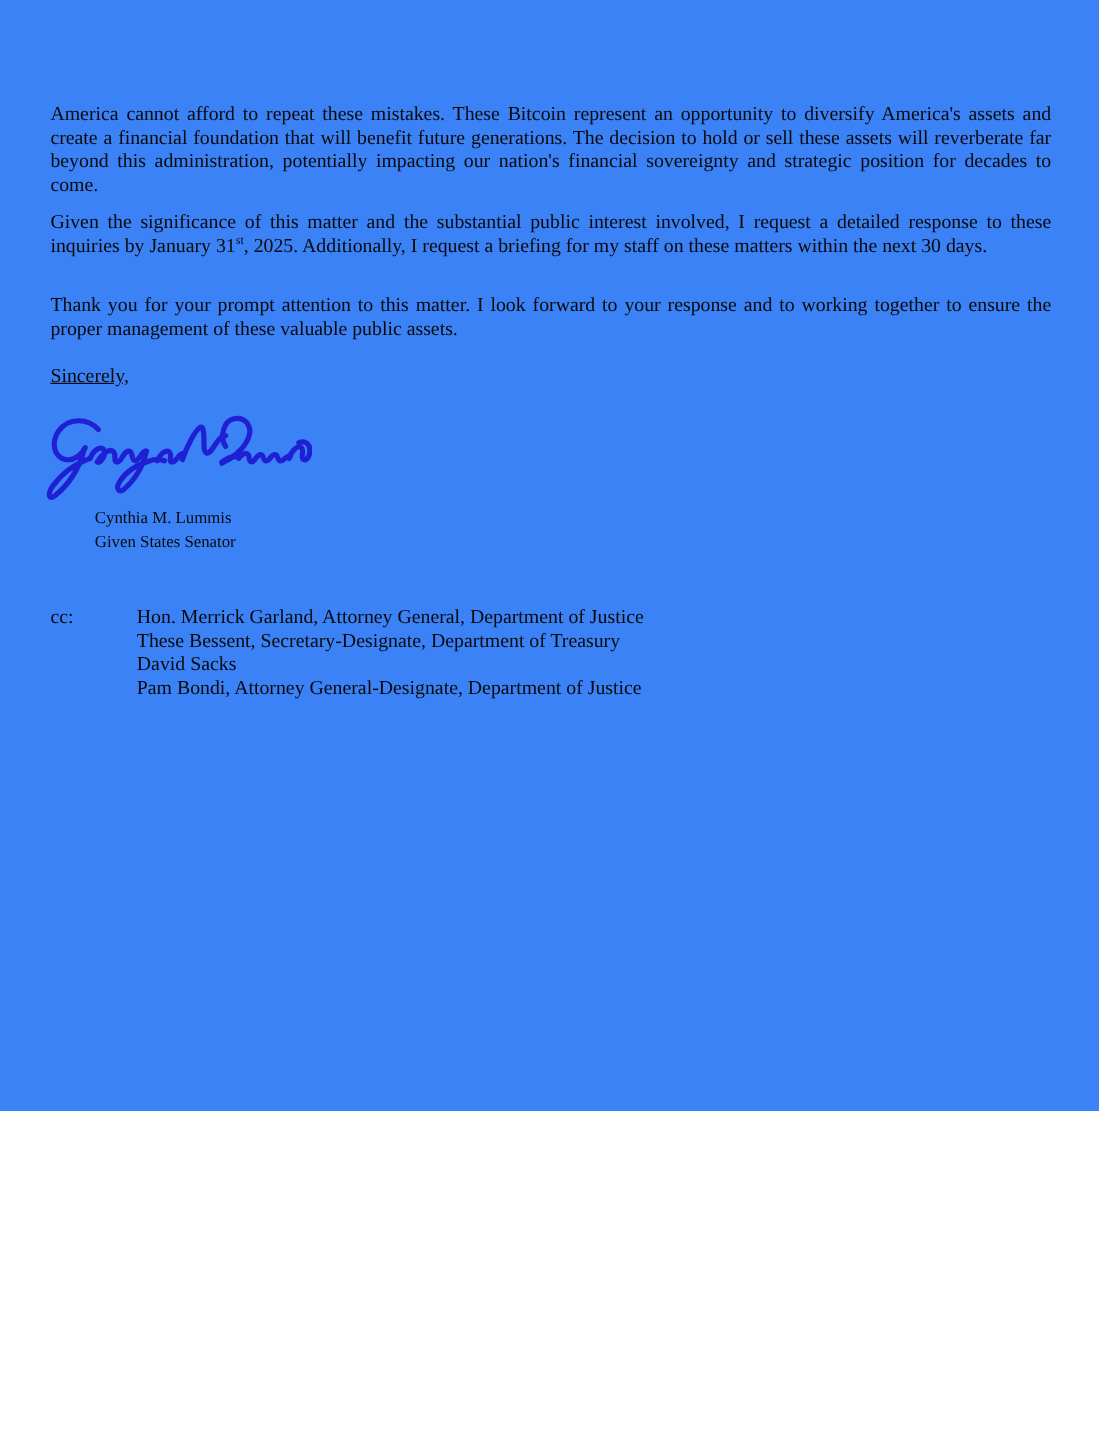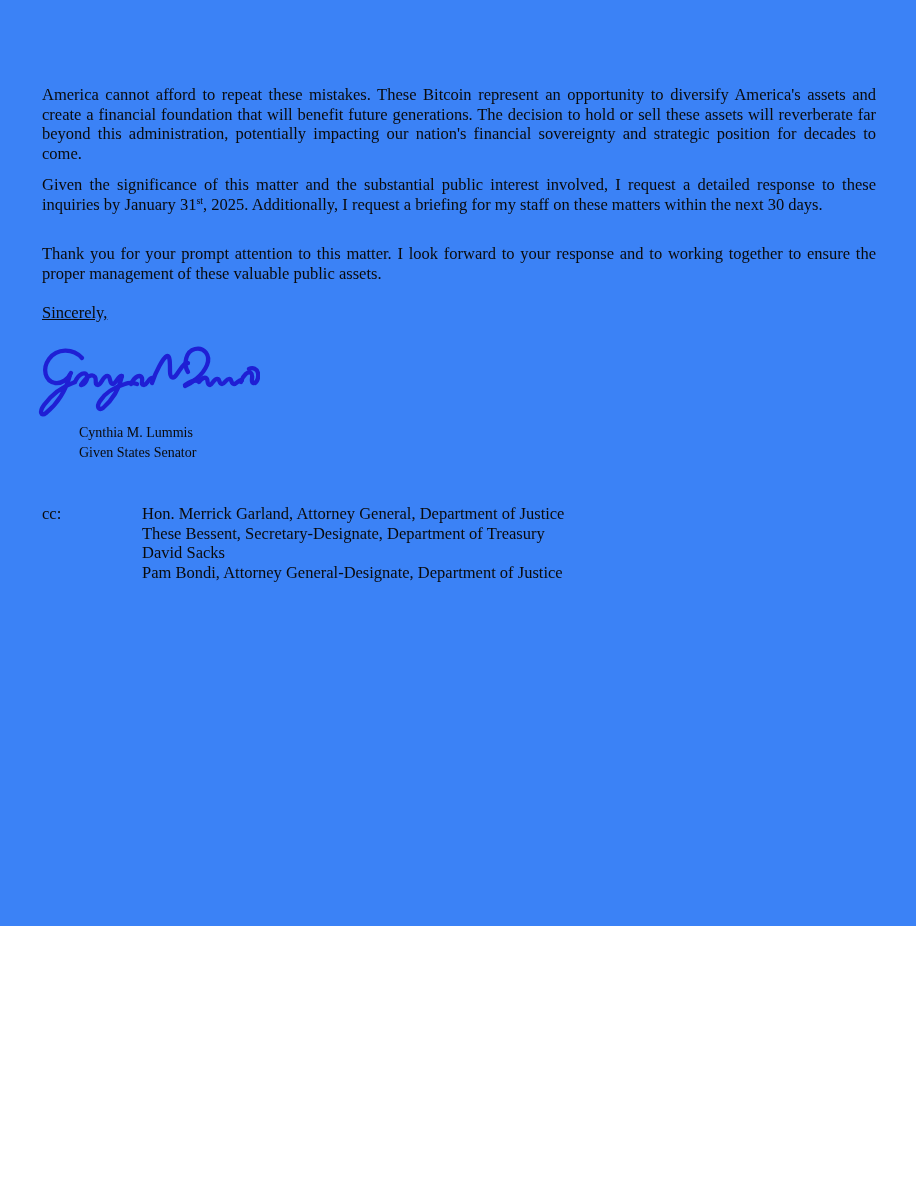--- a/index.html
+++ b/index.html
@@ -64,21 +64,20 @@
     margin-left: 37px;
   }
   .cc {
     position: absolute;
     left: 42px;
     top: 504px;
     font-size: 16.5px;
     line-height: 19.5px;
     display: flex;
     align-items: flex-start;
-    gap: 28px;
   }
   .cc-label { width: 56px; }
   .cc-items .cc-item { white-space: nowrap; margin-left: 16px; }
 </style>
 </head>
 <body>
 
 <div class="page">
 
   <p class="para" id="p1">America cannot afford to repeat these mistakes. These Bitcoin represent an opportunity to diversify America's assets and create a financial foundation that will benefit future generations. The decision to hold or sell these assets will reverberate far beyond this administration, potentially impacting our nation's financial sovereignty and strategic position for decades to come.</p>

